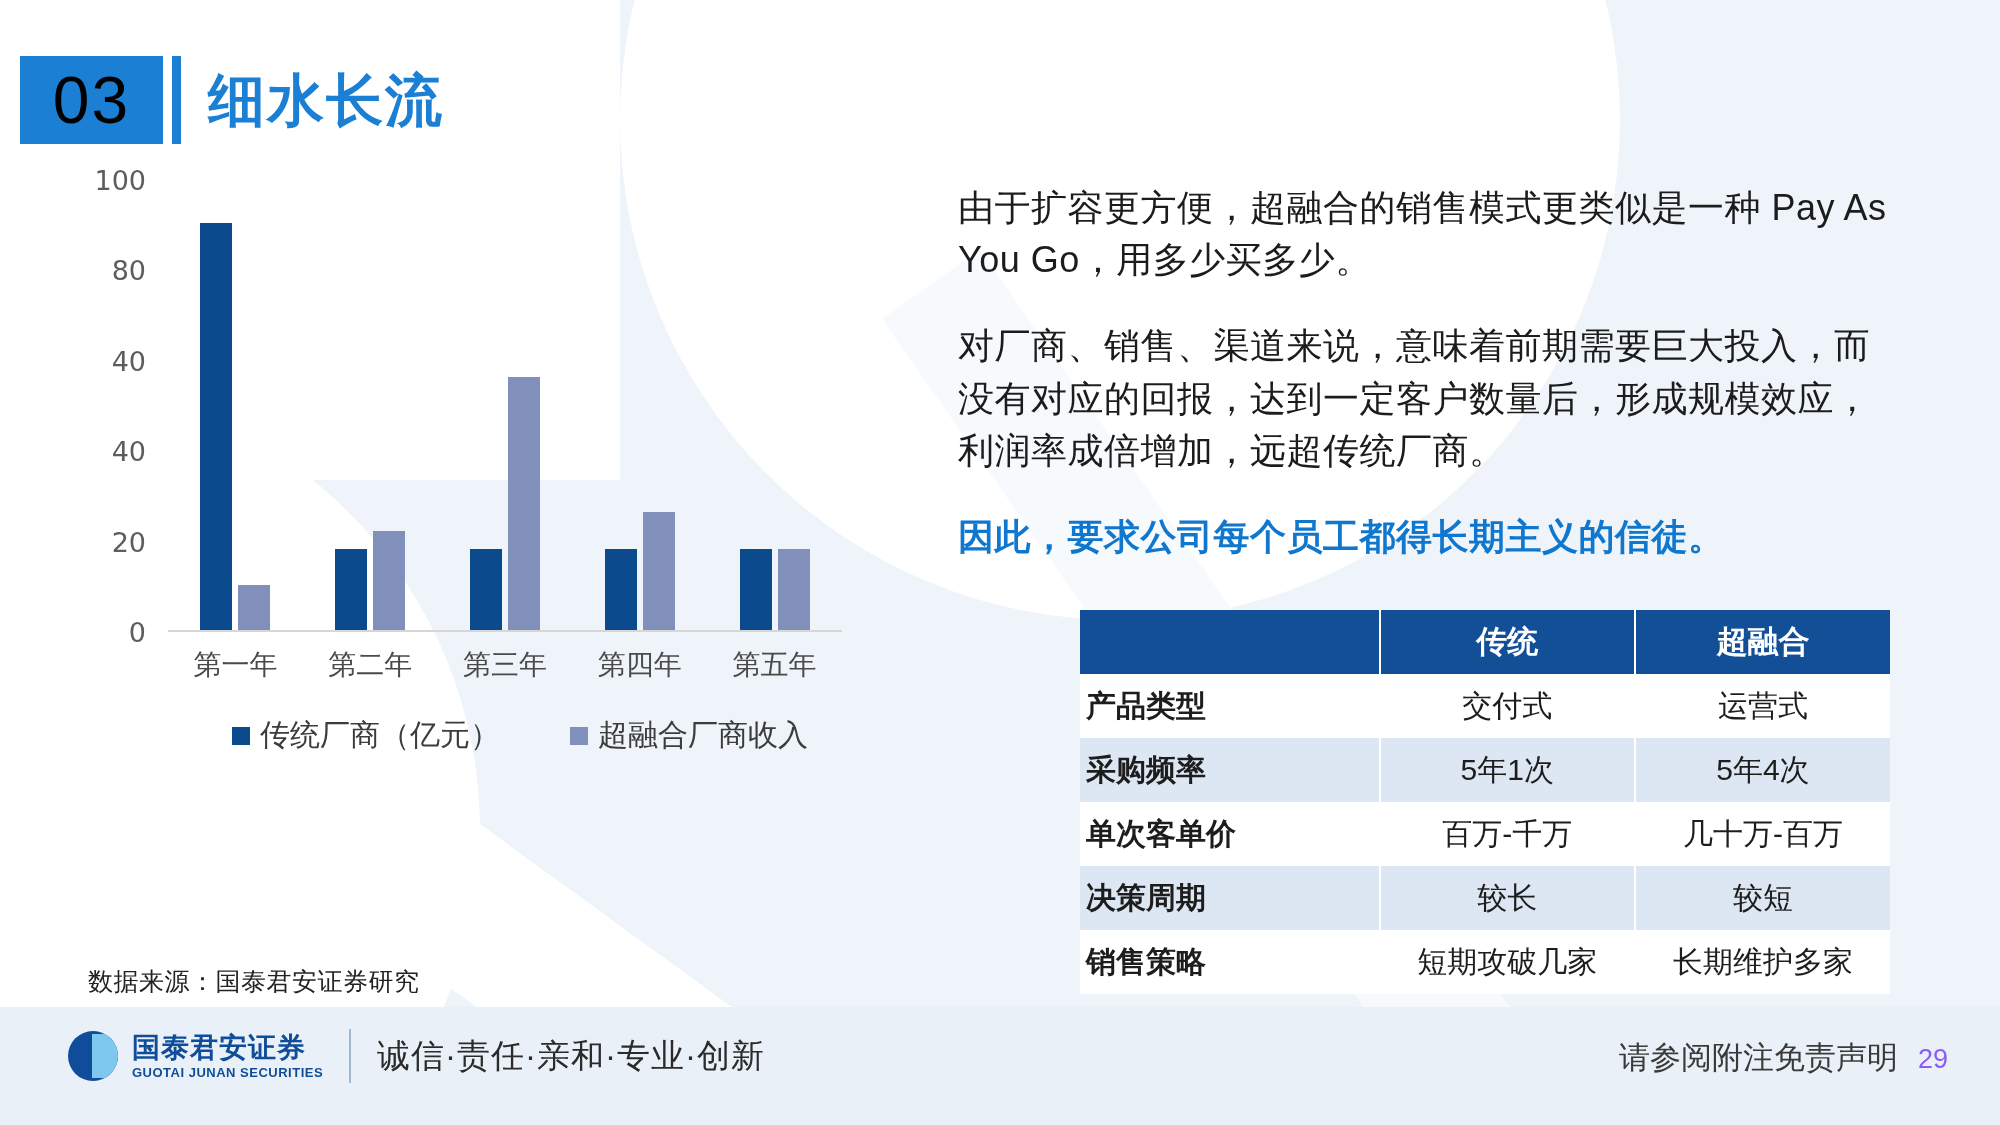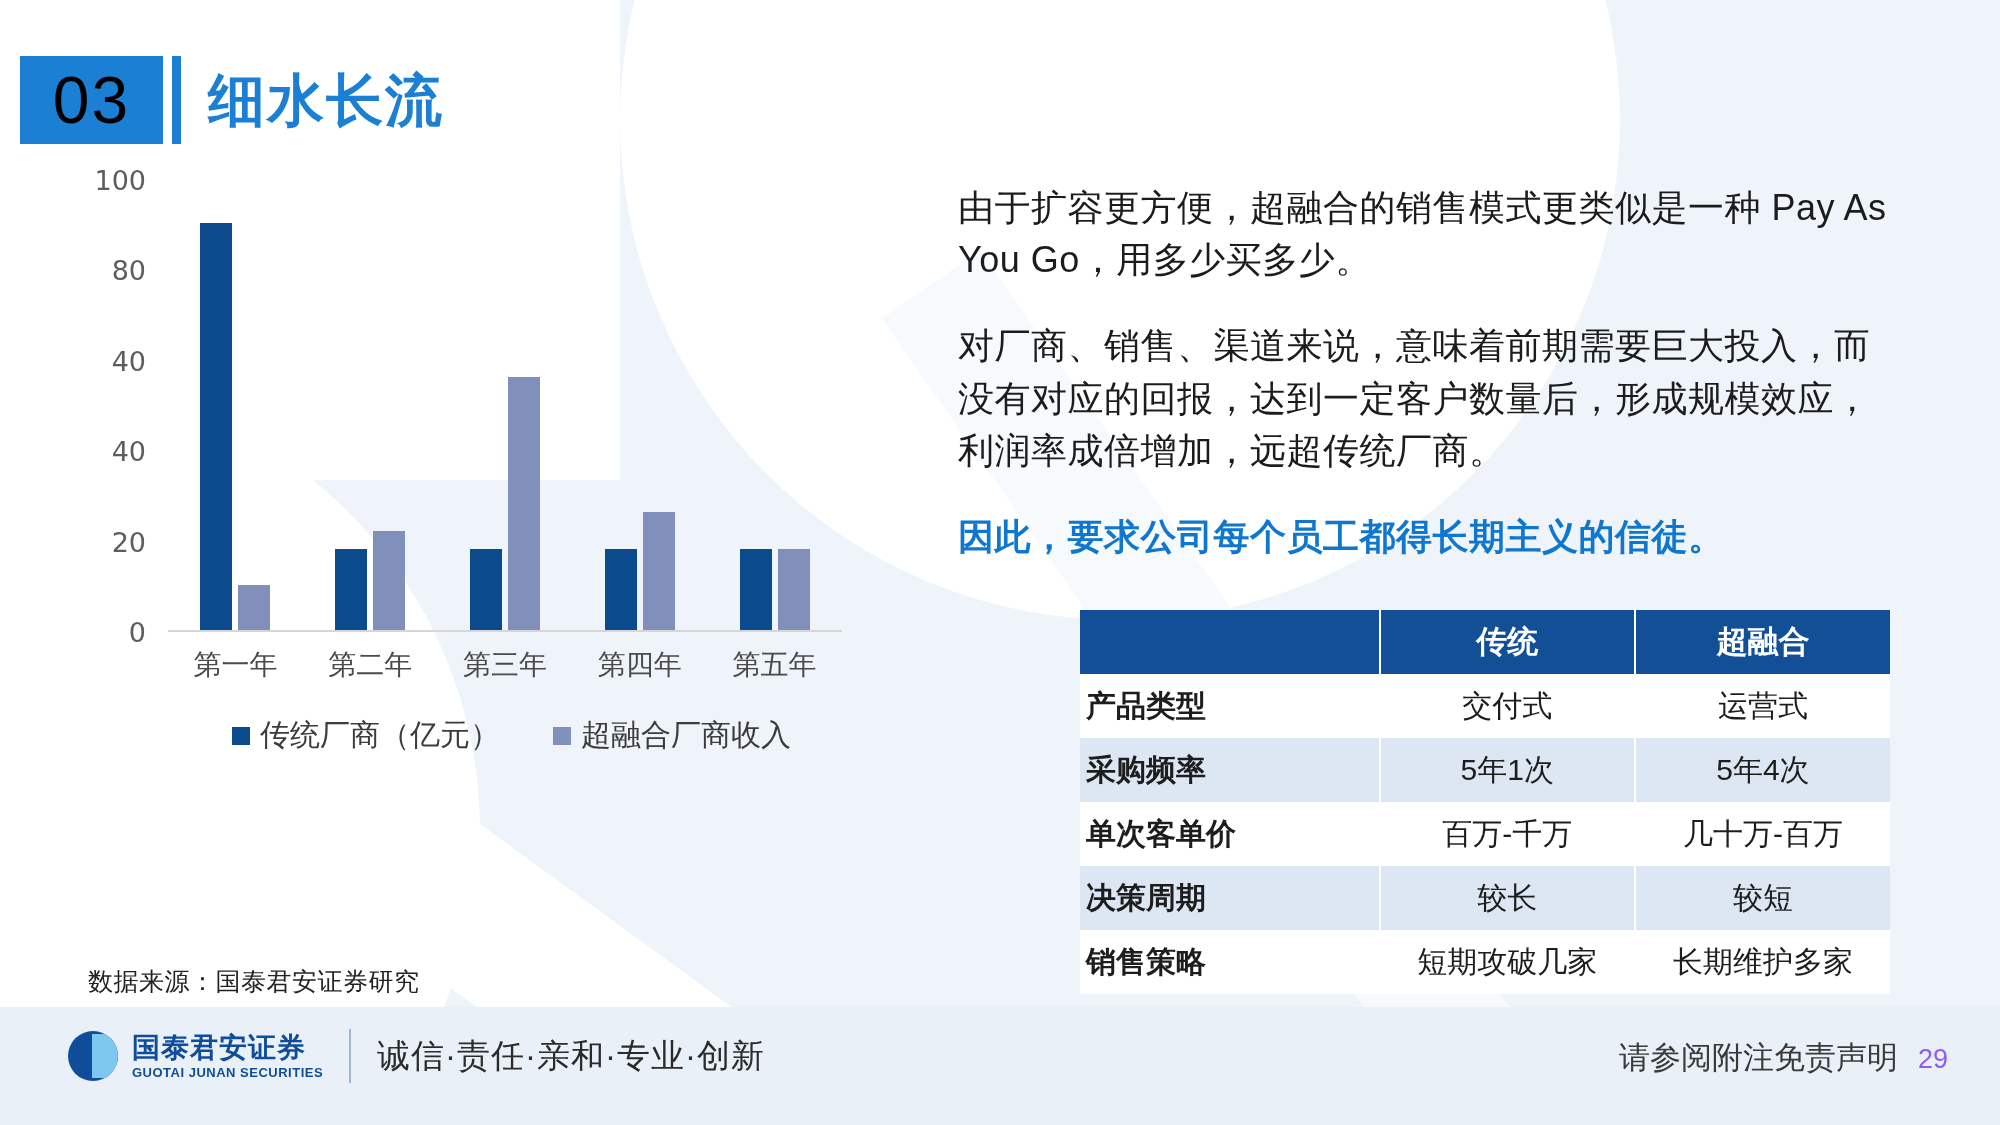--- a/index.html
+++ b/index.html
@@ -78,21 +78,21 @@
   .bar { width: 32px; }
   .bar.trad { background: #0b4a8c; }
   .bar.hci  { background: #8090ba; }
   .x-labels {
     position: absolute; left: 86px; right: 0; top: 466px;
     display: flex; justify-content: space-around;
   }
   .x-label { font-size: 28px; color: #4a4a4a; }
   .legend {
     position: absolute; left: 150px; top: 535px;
-    display: flex; gap: 53px; align-items: center;
+    display: flex; gap: 70px; align-items: center;
   }
   .legend-item { display: flex; align-items: center; gap: 10px; }
   .legend-swatch { width: 18px; height: 18px; }
   .legend-swatch.trad { background: #0b4a8c; }
   .legend-swatch.hci { background: #8090ba; }
   .legend-label { font-size: 30px; color: #3c3c3c; }
   .source {
     position: absolute; left: 88px; top: 965px;
     font-size: 25px; color: #222; letter-spacing: .5px;
   }

